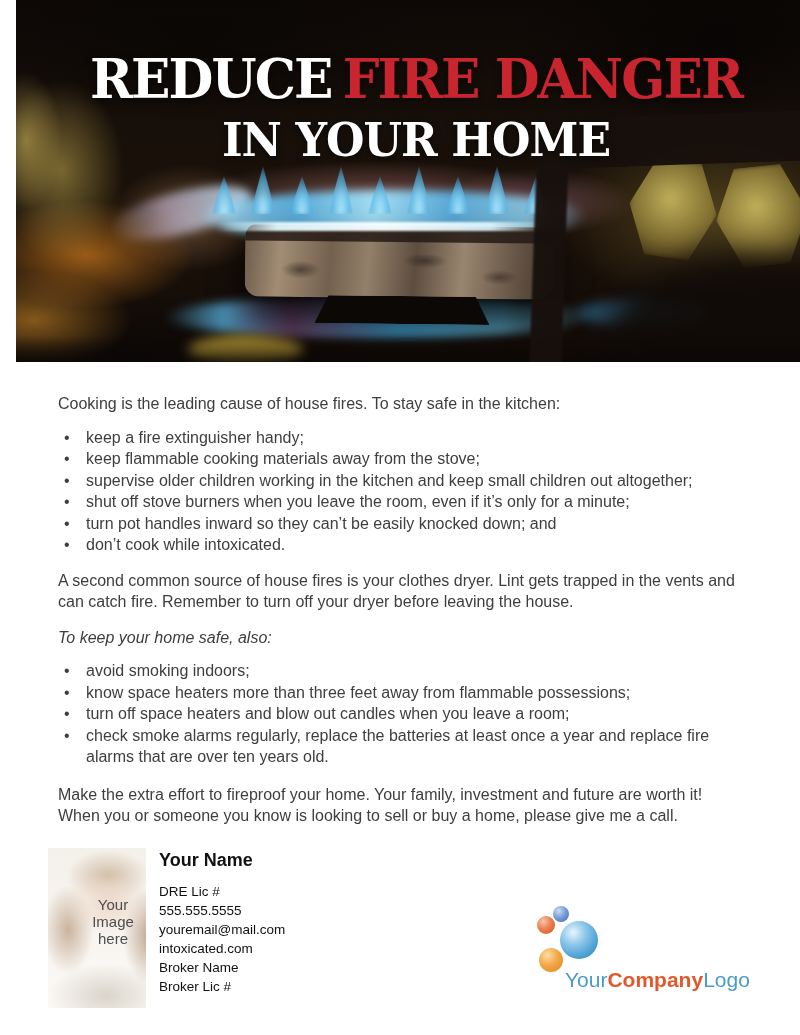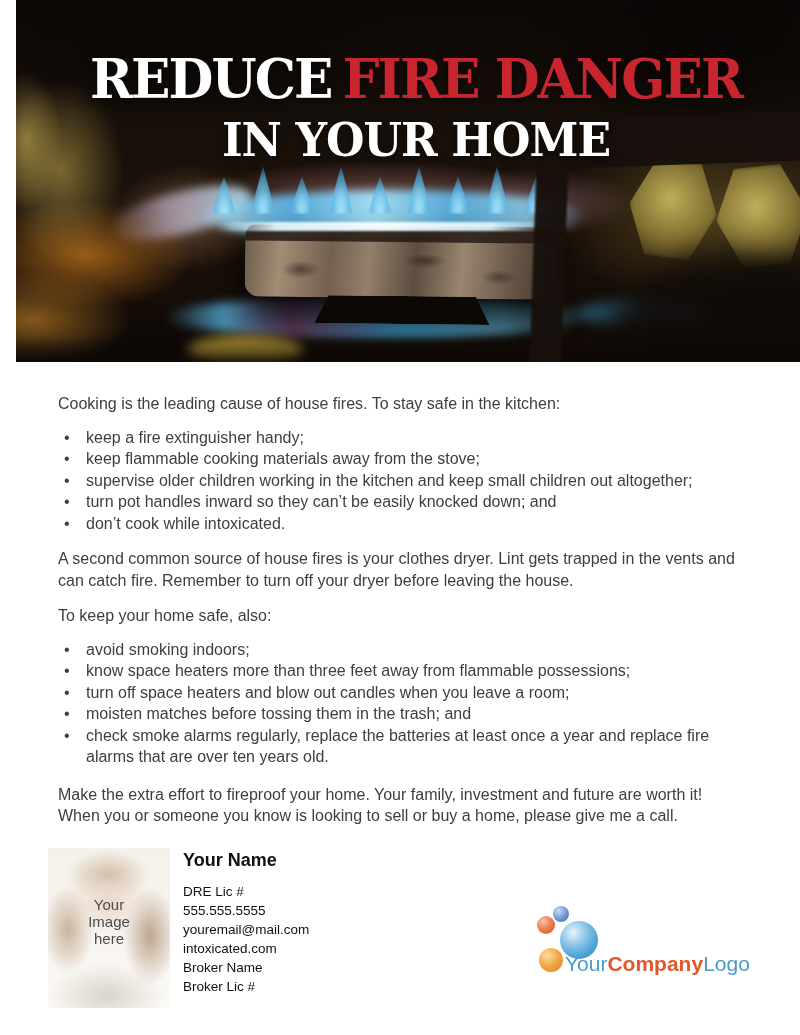--- a/index.html
+++ b/index.html
@@ -76,27 +76,27 @@
   .hero-title .t2{font-size:46px;line-height:48px;letter-spacing:-1px;margin-top:8px;transform:scaleX(.96);}
 
   
   .content{padding:0 46px;color:#3e3e3e;font-size:16px;line-height:21.5px;}
   .content p{margin:12px;}
   .p-intro{margin-top:31px !important;}
   .content ul{margin:9px 0 0 0;padding:0;list-style:none;}
   .content li{position:relative;padding-left:40px;}
   .content li::before{content:"\2022";position:absolute;left:18px;top:0;color:#3e3e3e;}
   .p-dryer{margin-top:14px !important;}
-  .p-also{margin-top:14px !important;}
+  .p-also{margin-top:14px !important;font-style:italic;}
   .p-closing{margin-top:16px !important;}
 
   
   .footer{position:absolute;left:0;top:848px;width:800px;height:162px;display:flex;padding-left:48px;box-sizing:border-box;}
-  .photo{position:relative;width:122px;height:160px;flex:0 0 auto;overflow:hidden;
-       display:flex;align-items:center;justify-content:center;
+  .photo{position:relative;width:98px;height:160px;flex:0 0 auto;overflow:hidden;
+       display:flex;align-items:center;justify-content:flex-end;
        background:
          radial-gradient(60px 45px at 60px 55px, rgba(236,216,200,.95), rgba(236,216,200,0) 72%),
          radial-gradient(36px 62px at 20px 82px, rgba(165,126,88,.55), rgba(165,126,88,0) 72%),
          radial-gradient(38px 68px at 102px 88px, rgba(150,112,76,.6), rgba(150,112,76,0) 72%),
          radial-gradient(58px 36px at 60px 28px, rgba(172,136,96,.5), rgba(172,136,96,0) 72%),
          radial-gradient(75px 42px at 58px 148px, rgba(178,168,148,.45), rgba(178,168,148,0) 78%),
          linear-gradient(180deg,#f4f0ea,#fbf9f6);}
   .photo .ph-text{width:66px;margin-top:-14px;text-align:center;color:#4d4d4d;font-size:15px;line-height:17px;}
   .contact{margin-left:13px;padding-top:2px;color:#111111;}
   .agent-name{font-size:18px;font-weight:bold;margin:0;}
@@ -104,21 +104,21 @@
   .logo{position:relative;margin-left:auto;margin-right:64px;width:200px;height:150px;flex:0 0 auto;}
   .bubble{position:absolute;border-radius:50%;}
   .b-big{left:24px;top:73px;width:38px;height:38px;
        background:radial-gradient(circle at 35% 30%, #e8f5fd 0%, #8cc6e9 35%, #4a9fd4 70%, #2f86c0 100%);}
   .b-top{left:17px;top:58px;width:16px;height:16px;
        background:radial-gradient(circle at 35% 30%, #cdddf2 0%, #7b9fd9 45%, #3c66ad 100%);}
   .b-red{left:1px;top:68px;width:18px;height:18px;
        background:radial-gradient(circle at 35% 30%, #f8c4ac 0%, #ec8050 45%, #d4521e 100%);}
   .b-orange{left:3px;top:100px;width:24px;height:24px;
        background:radial-gradient(circle at 35% 30%, #fbdda6 0%, #f3a848 45%, #dd831d 100%);}
-  .logo-text{position:absolute;left:29px;top:104px;font-size:21px;letter-spacing:0;white-space:nowrap;}
+  .logo-text{position:absolute;left:29px;top:120px;font-size:21px;letter-spacing:0;white-space:nowrap;}
   .lt-blue{color:#4a9cc8;}
   .lt-orange{color:#e2582a;font-weight:bold;}
 </style>
 </head>
 <body>
 
 <div class="page">
 
   <header class="hero">
     <div class="hero-bg"></div>
@@ -155,34 +155,34 @@
   </header>
 
   <main class="content">
     <p class="p-intro">Cooking is the leading cause of house fires. To stay safe in the kitchen:</p>
 
     <ul>
 
     <li><span>keep a fire extinguisher handy;</span></li>
         <li><span>keep flammable cooking materials away from the stove;</span></li>
         <li><span>supervise older children working in the kitchen and keep small children out altogether;</span></li>
+        <li><span>shut off stove burners when you leave the room, even if it’s only for a minute;</span></li>
         <li><span>turn pot handles inward so they can’t be easily knocked down; and</span></li>
         <li><span>don’t cook while intoxicated.</span></li>
       </ul>
 
     <p class="p-dryer">A second common source of house fires is your clothes dryer. Lint gets trapped in the vents and can catch fire. Remember to turn off your dryer before leaving the house.</p>
 
     <p class="p-also">To keep your home safe, also:</p>
 
     <ul>
 
     <li><span>avoid smoking indoors;</span></li>
         <li><span>know space heaters more than three feet away from flammable possessions;</span></li>
         <li><span>turn off space heaters and blow out candles when you leave a room;</span></li>
-        <li><span>moisten matches before tossing them in the trash; and</span></li>
         <li><span>check smoke alarms regularly, replace the batteries at least once a year and replace fire alarms that are over ten years old.</span></li>
       </ul>
 
     <p class="p-closing">Make the extra effort to fireproof your home. Your family, investment and future are worth it! When you or someone you know is looking to sell or buy a home, please give me a call.</p>
   </main>
 
   <footer class="footer">
     <div class="photo">
       <div class="ph-text">Your Image here</div>
     </div>

